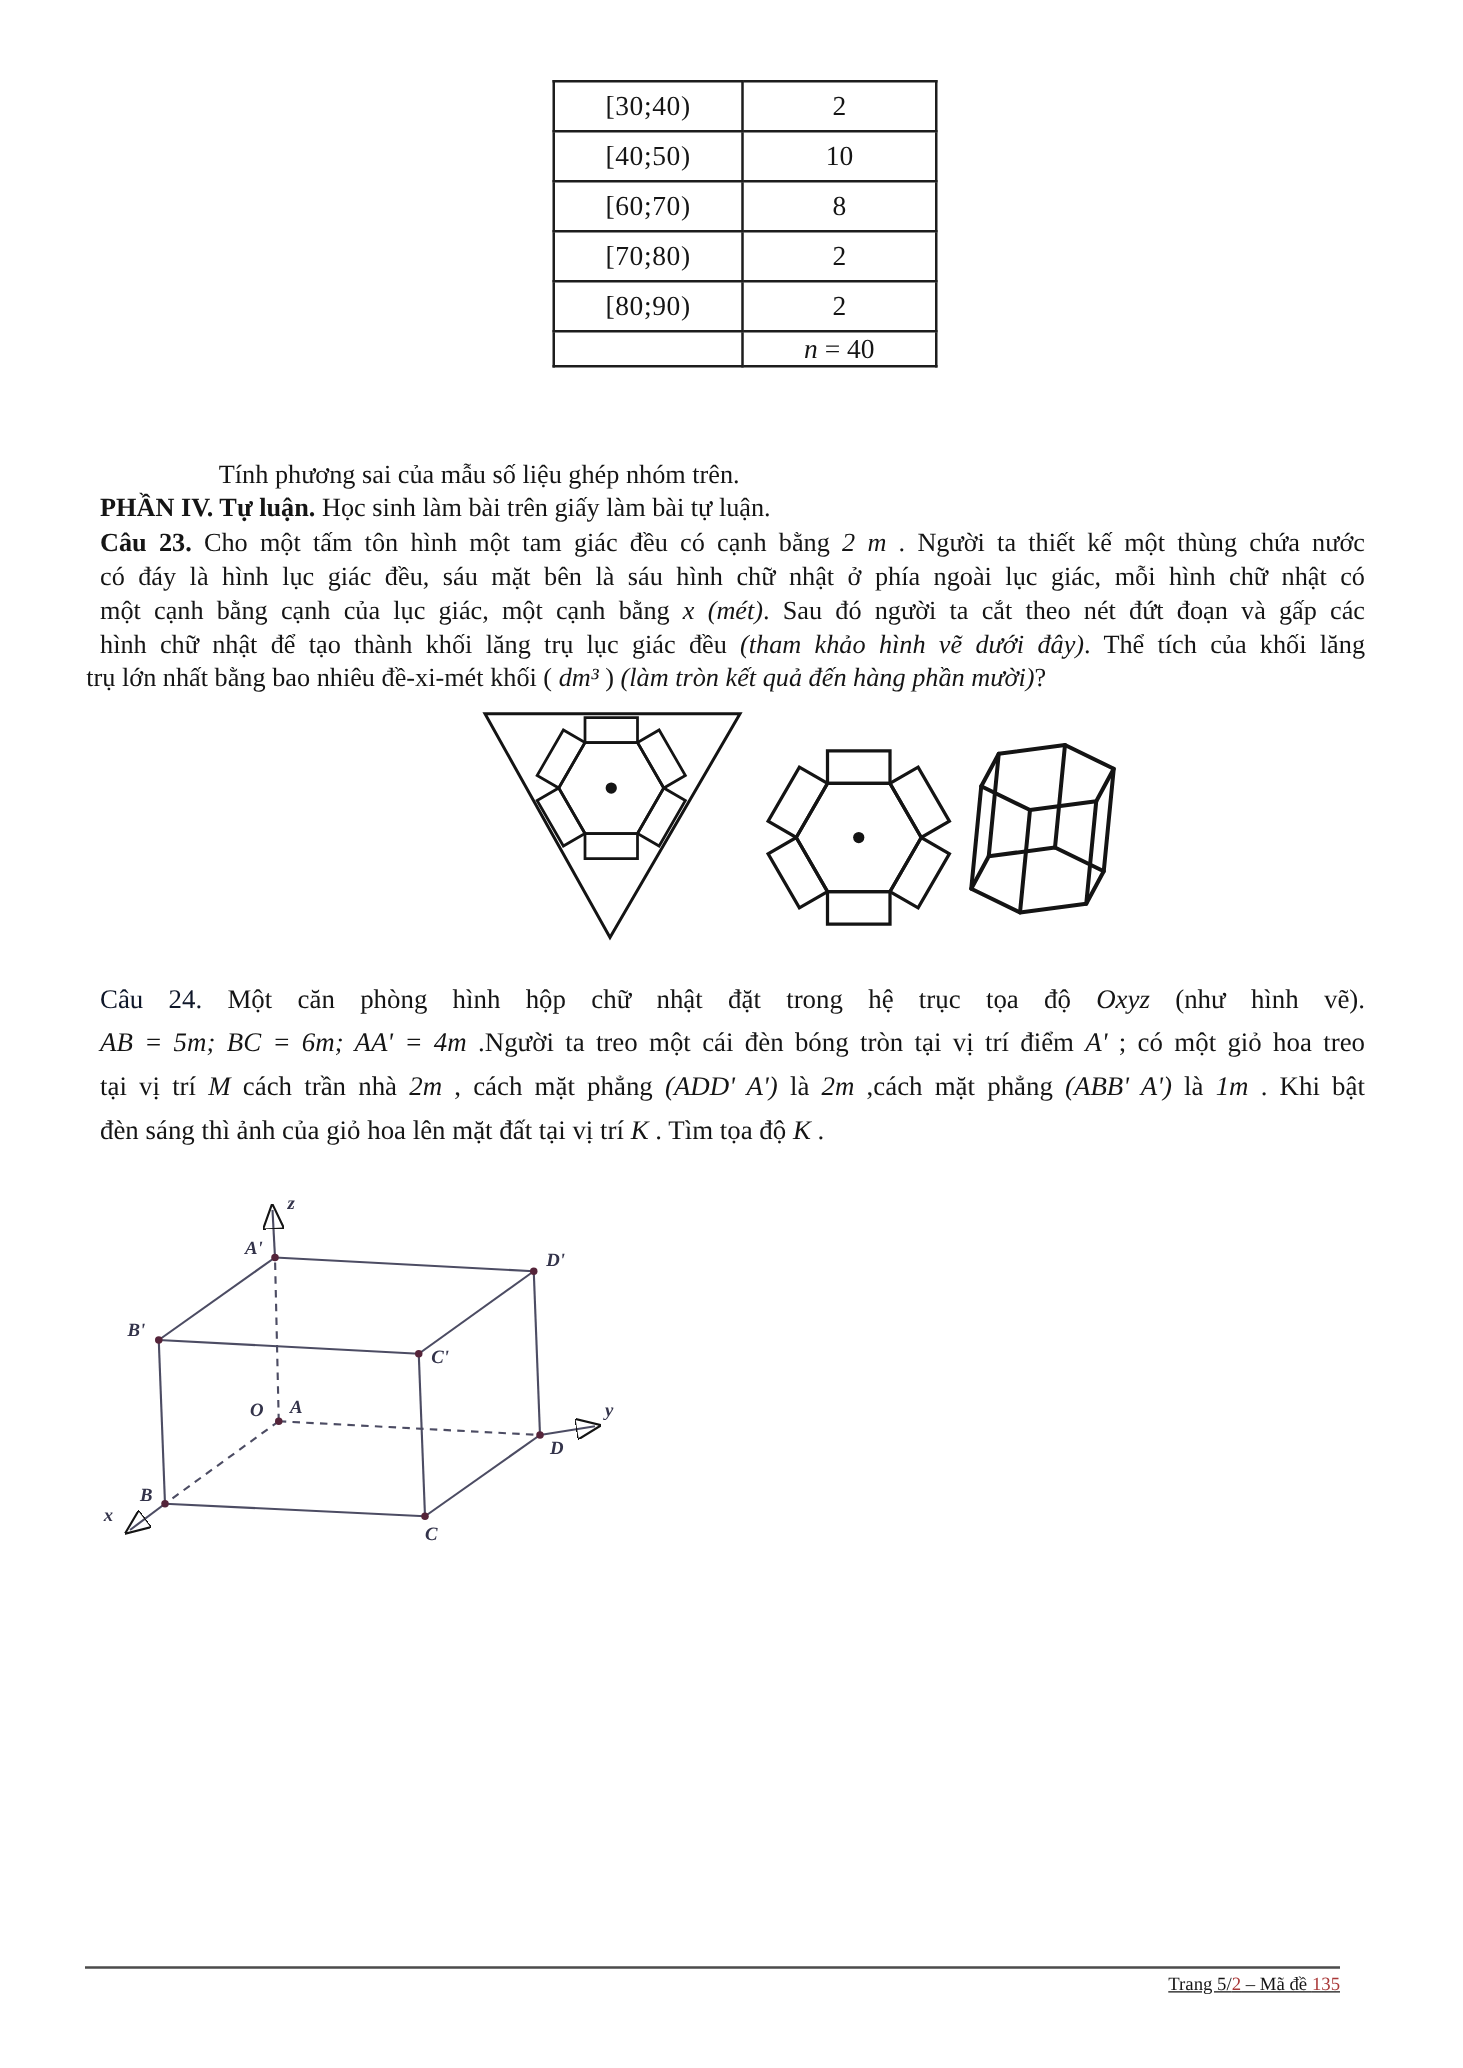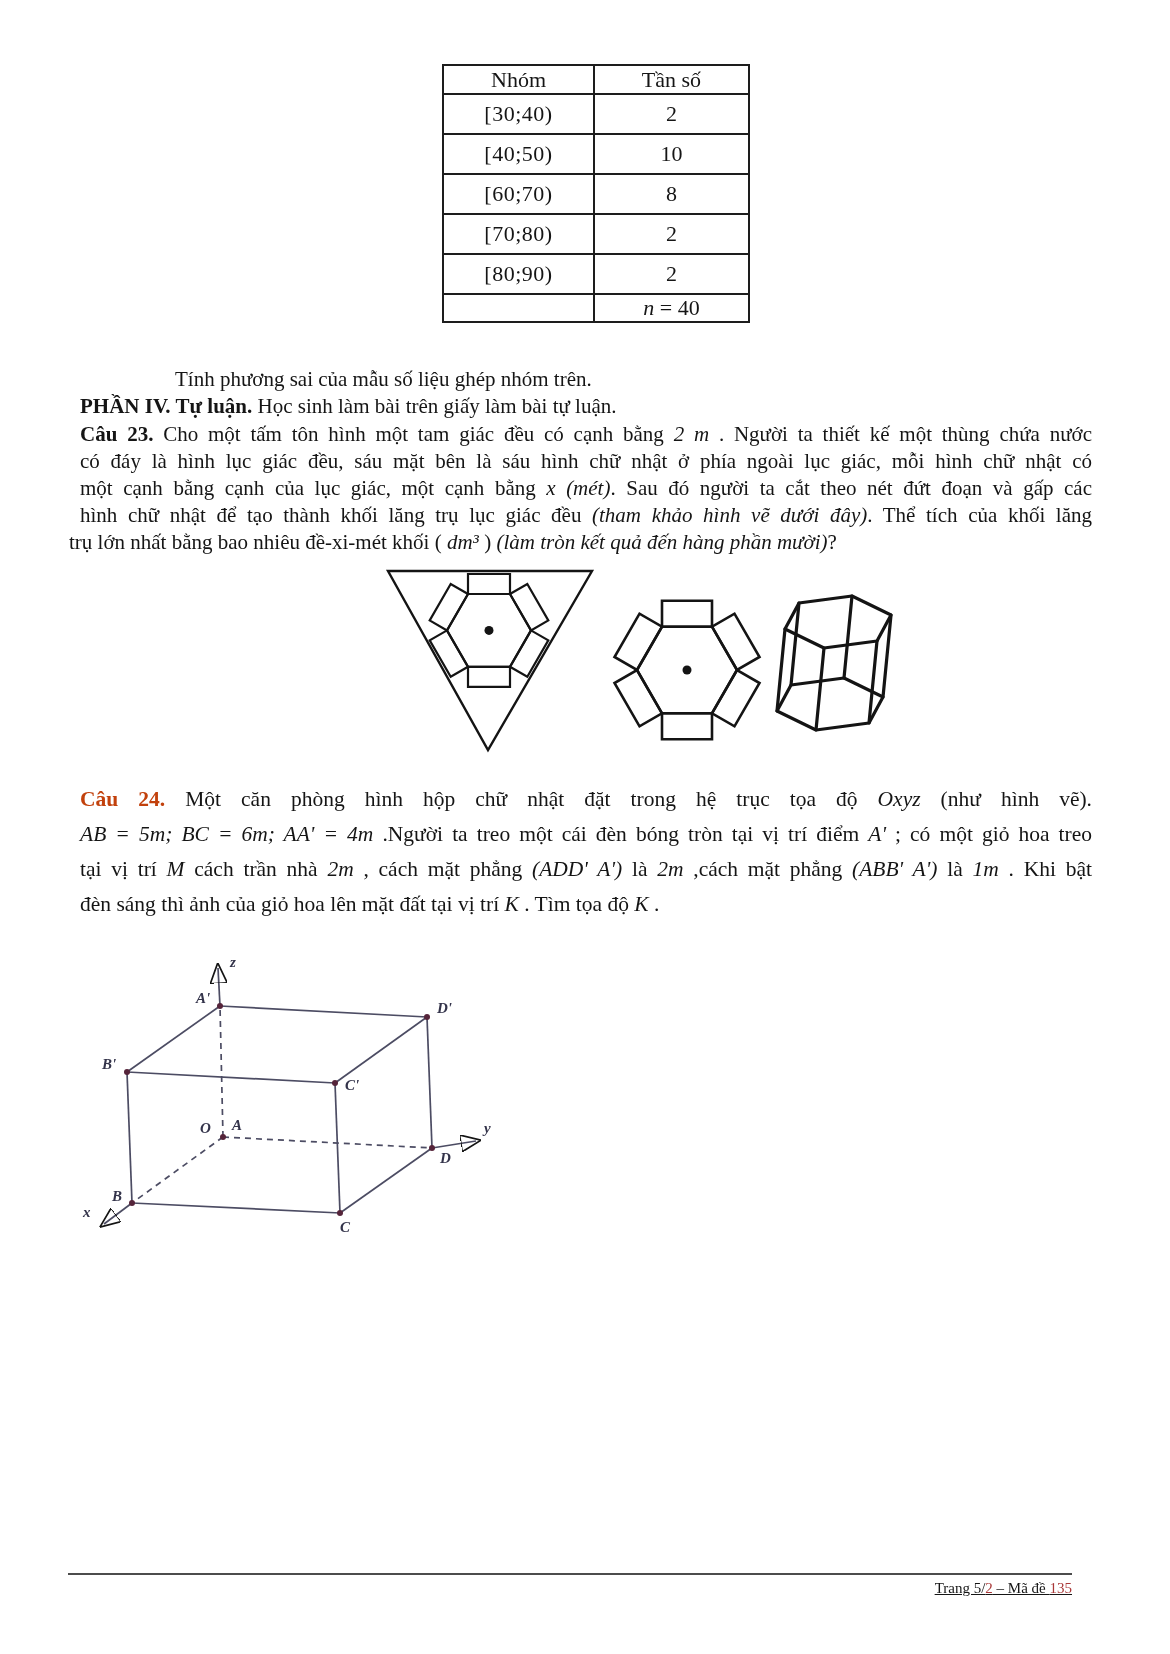--- a/index.html
+++ b/index.html
@@ -22,40 +22,36 @@
   .freq-table tr.tot{height:28px;}
   .freq-table .interval{font-size:22px;letter-spacing:.5px;}
   
   .line{font-size:21px;line-height:27px;white-space:nowrap;}
   .pline{width:1012px;font-size:21px;line-height:27px;}
   .jline{text-align:justify;text-align-last:justify;}
   .c24line{line-height:35px;font-size:21.5px;}
   .sg-n{font-style:normal;}
   .sg-b{font-weight:bold;text-align:center;}
   .sg-i{font-style:italic;}
-  .sg-blue{font-weight:bold;color:#c2410c;}
+  .sg-blue{font-weight:normal;color:#0f172a;}
   .sg-red{color:#a93838;}
   
   .fig line,.fig polygon,.fig polyline{fill:none;stroke:#141414;}
   .box-fig line,.box-fig polyline{stroke:#4c4c63;}
   .vlabel{font-family:"Liberation Serif",serif;font-weight:bold;font-style:italic;
           font-size:15px;fill:#33334a;}
   
   .footer-rule{height:2px;background:#4c4c4c;}
   .footer-text{font-size:15px;text-align:right;text-decoration:underline;}
 </style>
 </head>
 <body>
 
 <table class="freq-table abs" style="left:442px;top:64px;">
   <tbody id="freq-body">
-    <tr class="hdr">
-      <td class="c1">Nhóm</td>
-      <td class="c2">Tần số</td>
-    </tr>
 
     <tr>
         <td class="c1 interval">[30;40)</td>
         <td class="c2">2</td>
       </tr>
       <tr>
         <td class="c1 interval">[40;50)</td>
         <td class="c2">10</td>
       </tr>
       <tr>

